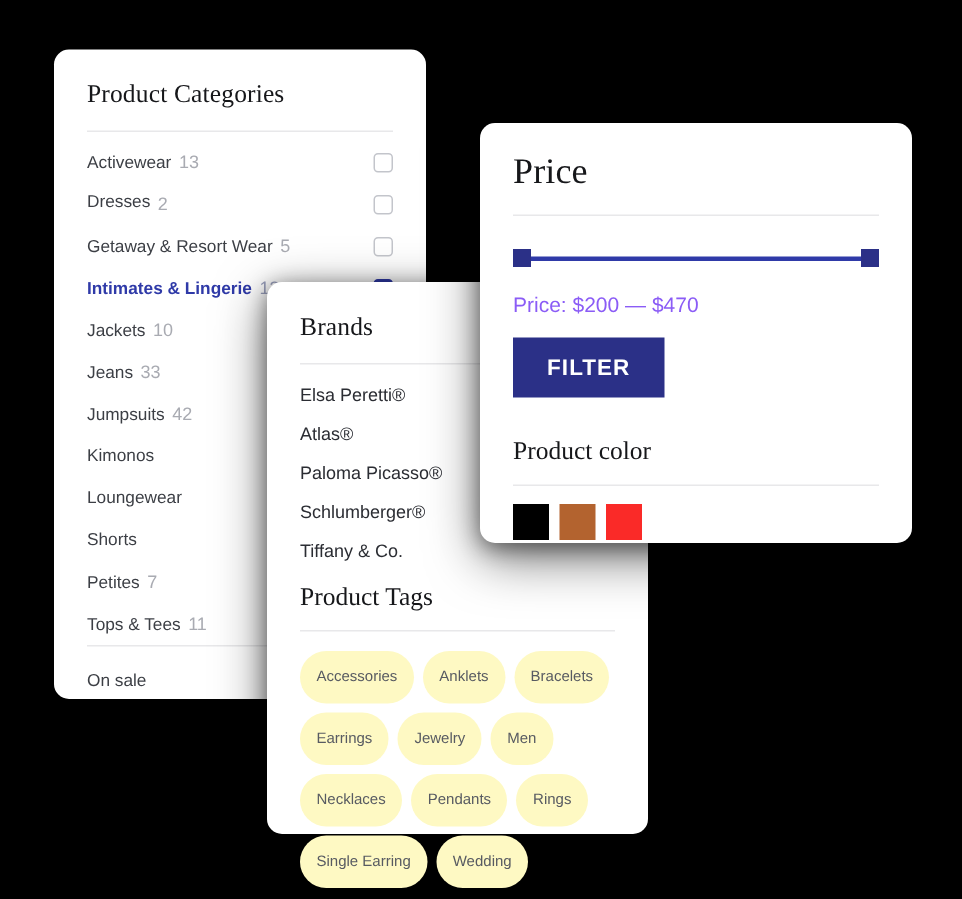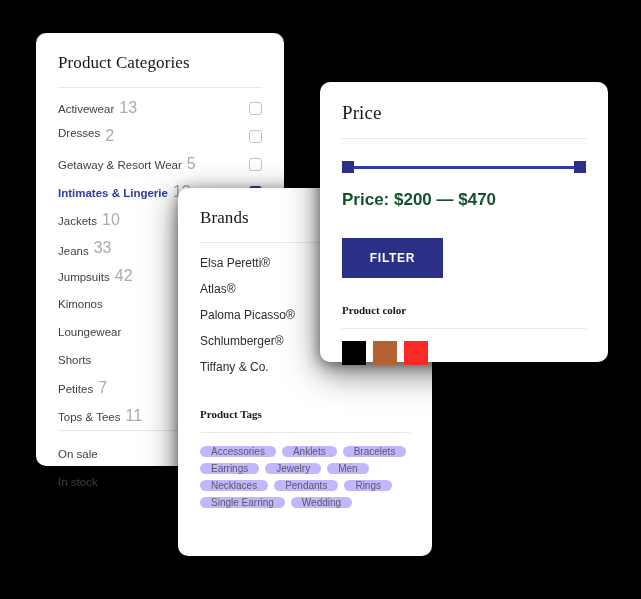--- a/index.html
+++ b/index.html
@@ -36,46 +36,46 @@
 
   
   .panel-title {
     font-family: "Liberation Serif", serif;
     font-size: 17px;
     font-weight: 400;
     color: #16171a;
     letter-spacing: 0.1px;
     padding-bottom: 14px;
   }
-  .price-title  { font-size: 19px; }
+  .price-title  { font-size: 24px; }
   .section-title {
     font-family: "Liberation Serif", serif;
-    font-size: 11px;
-    font-weight: 700;
+    font-size: 17px;
+    font-weight: 400;
     color: #16171a;
     padding-bottom: 12px;
   }
   .divider { height: 1px; background: #e8e8ea; width: 100%; }
 
   
   .cat-list { padding-top: 6px; }
   .cat-row {
     display: flex;
     align-items: center;
     justify-content: space-between;
     height: 28px;
   }
   .cat-label {
     font-size: 11.5px;
     color: #3c3f45;
     white-space: nowrap;
   }
   .cat-row.active .cat-label { color: #2f3aa8; font-weight: bold; }
   .cat-count {
-    font-size: 16px;
+    font-size: 12px;
     color: #a9abb2;
     margin-left: 5px;
   }
   .cat-row.active .cat-count { color: #9aa0bd; font-weight: normal; }
 
   .checkbox {
     width: 13px; height: 13px;
     border: 1px solid #c3c5cb;
     border-radius: 3px;
     background: #fff;
@@ -120,35 +120,34 @@
   .slider-handle {
     position: absolute;
     top: 0;
     width: 12px; height: 12px;
     background: #2b3087;
   }
   .slider-handle.left  { left: 0; }
   .slider-handle.right { right: 0; }
 
   .price-readout {
-    font-size: 17px;
-    color: #14532d;
+    font-size: 14px;
+    color: #8b5cf6;
     margin-top: 17px;
-    font-weight: bold;
   }
   .filter-button {
     display: block;
-    margin-top: 28px;
+    margin-top: 14px;
     width: 101px;
     height: 40px;
     background: #2b3087;
     color: #ffffff;
     border: none;
     font-family: "Liberation Sans", sans-serif;
-    font-size: 12px;
+    font-size: 15px;
     font-weight: bold;
     letter-spacing: 0.7px;
     cursor: pointer;
   }
 
   .color-section { margin-top: 26px; }
   .swatch-row { display: flex; gap: 7px; padding-top: 12px; }
   .swatch {
     width: 24px; height: 24px;
     cursor: pointer;
@@ -172,33 +171,33 @@
     align-items: center;
     justify-content: space-between;
     height: 26px;
   }
   .brand-label {
     font-size: 12px;
     color: #2b2d33;
     white-space: nowrap;
   }
 
-  .tags-section { margin-top: 28px; }
+  .tags-section { margin-top: 8px; }
   .tag-cloud {
     display: flex;
     flex-wrap: wrap;
     gap: 6px;
     padding-top: 13px;
   }
   .tag-pill {
-    background: #c4b5fd;
+    background: #fef9c3;
     color: #585b62;
     border-radius: 999px;
     font-size: 10px;
-    padding: 0 11px;
+    padding: 12px 11px;
     white-space: nowrap;
     cursor: pointer;
   }
 </style>
 </head>
 <body>
 
 <div id="stage">
 
   <div class="panel" id="panel-categories">
@@ -284,21 +283,20 @@
             <div style="display: flex; align-items: baseline;">
               <span class="cat-label">Tops &amp; Tees</span>
               <span class="cat-count">11</span>
             </div>
             <div class="checkbox"></div>
           </div>
         </div>
       <div class="divider"></div>
       <div class="cat-footer" id="category-footer">
           <div class="cat-footer-row">On sale</div>
-          <div class="cat-footer-row">In stock</div>
         </div>
     </div>
   </div>
 
   <div class="peek-checkbox"></div>
 
   <div class="panel" id="panel-brands">
     <div class="panel-inner">
       <div class="panel-title">Brands</div>
       <div class="divider"></div>

